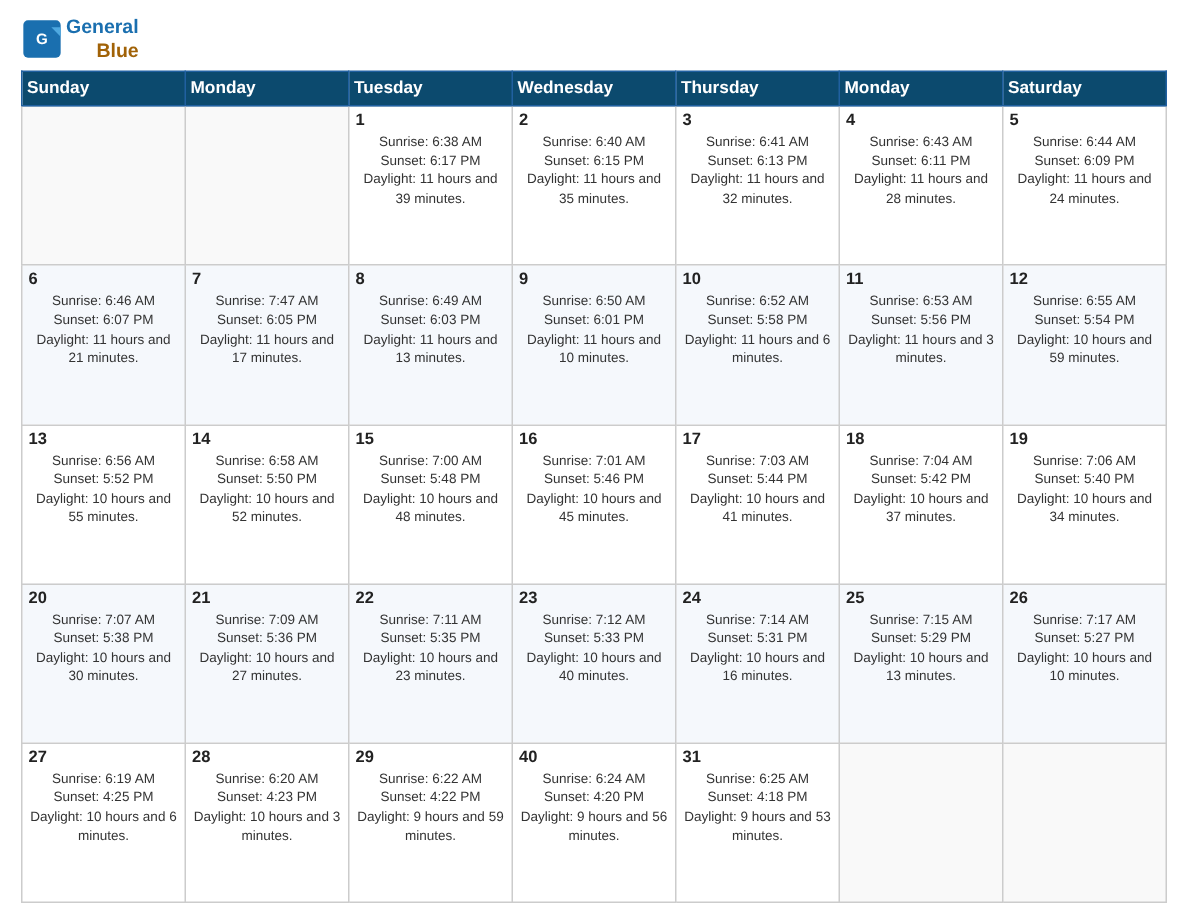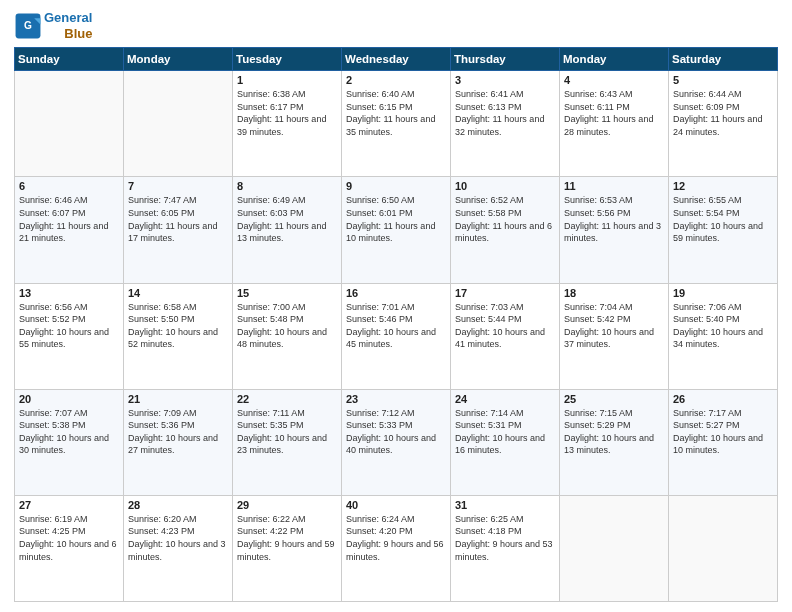--- a/index.html
+++ b/index.html
@@ -88,20 +88,21 @@
       font-size: 11px;
       font-weight: bold;
       color: #222;
       display: block;
       margin-bottom: 2px;
     }
     .day-detail {
       font-size: 9px;
       color: #333;
       line-height: 1.4;
+      text-align: center;
     }
     .empty-cell {
       background: #f9f9f9 !important;
     }
   </style>
 </head>
 <body>
 
 <div class="page">
   <div class="header">

